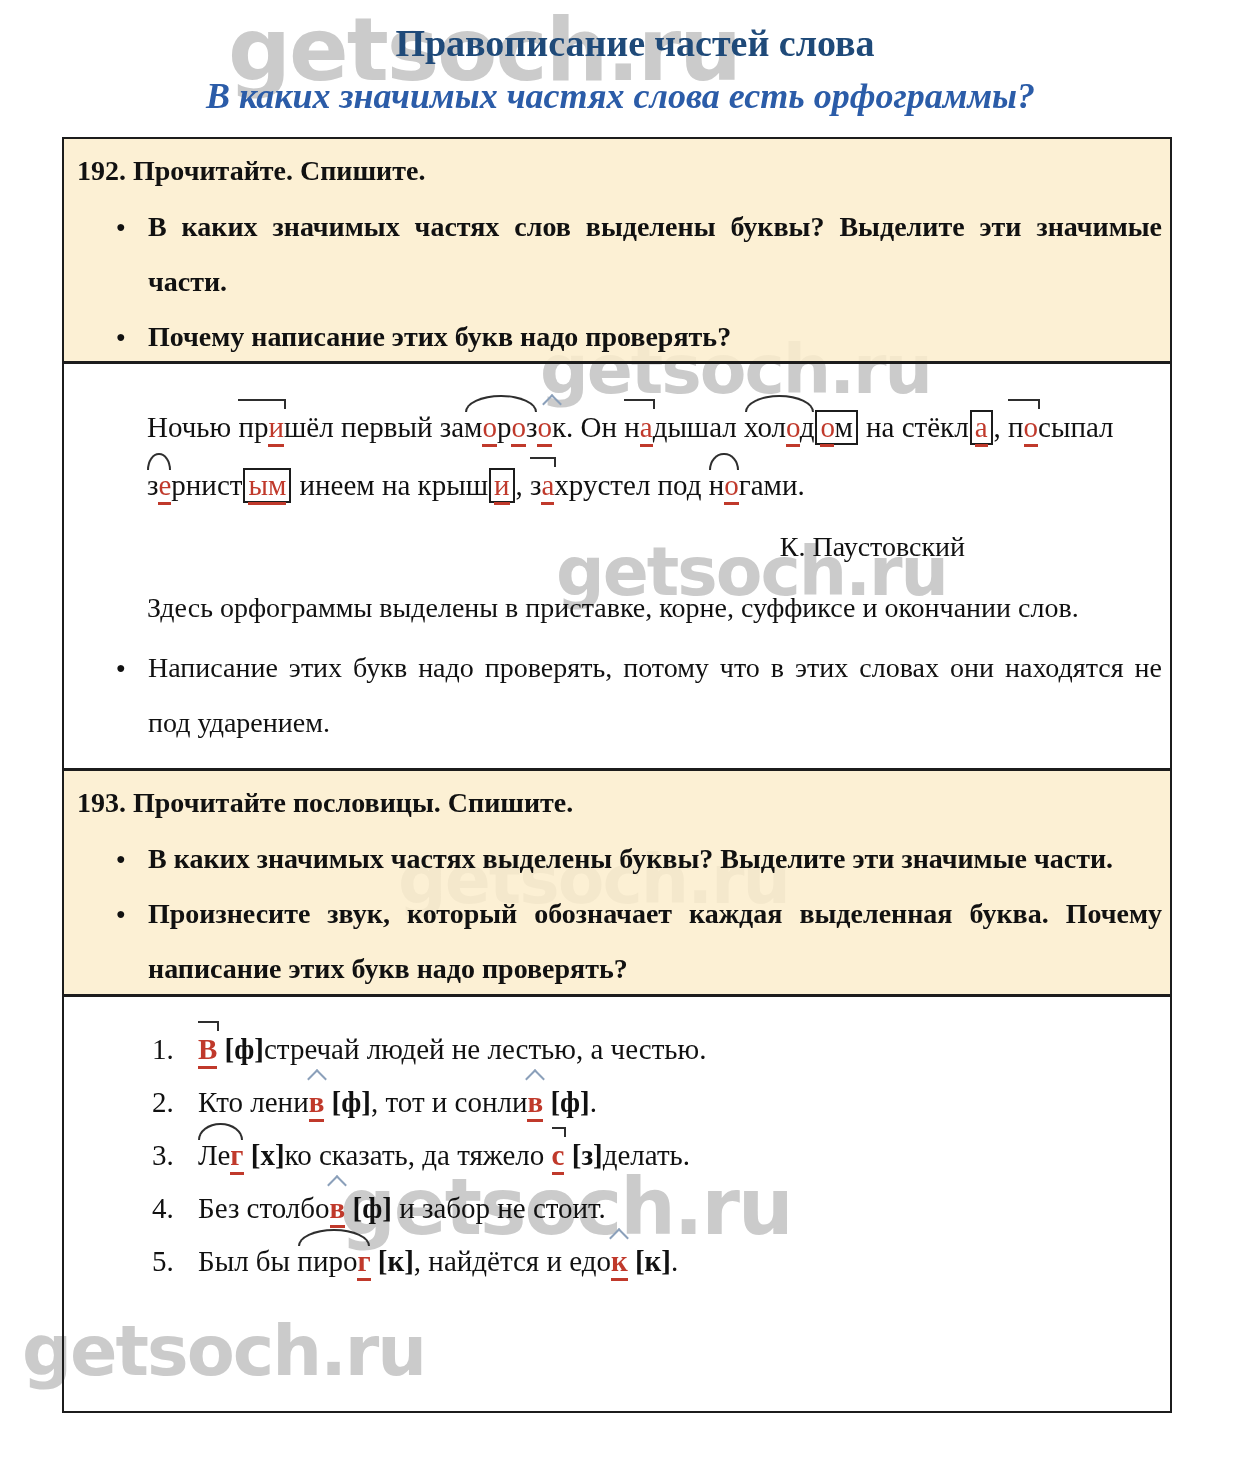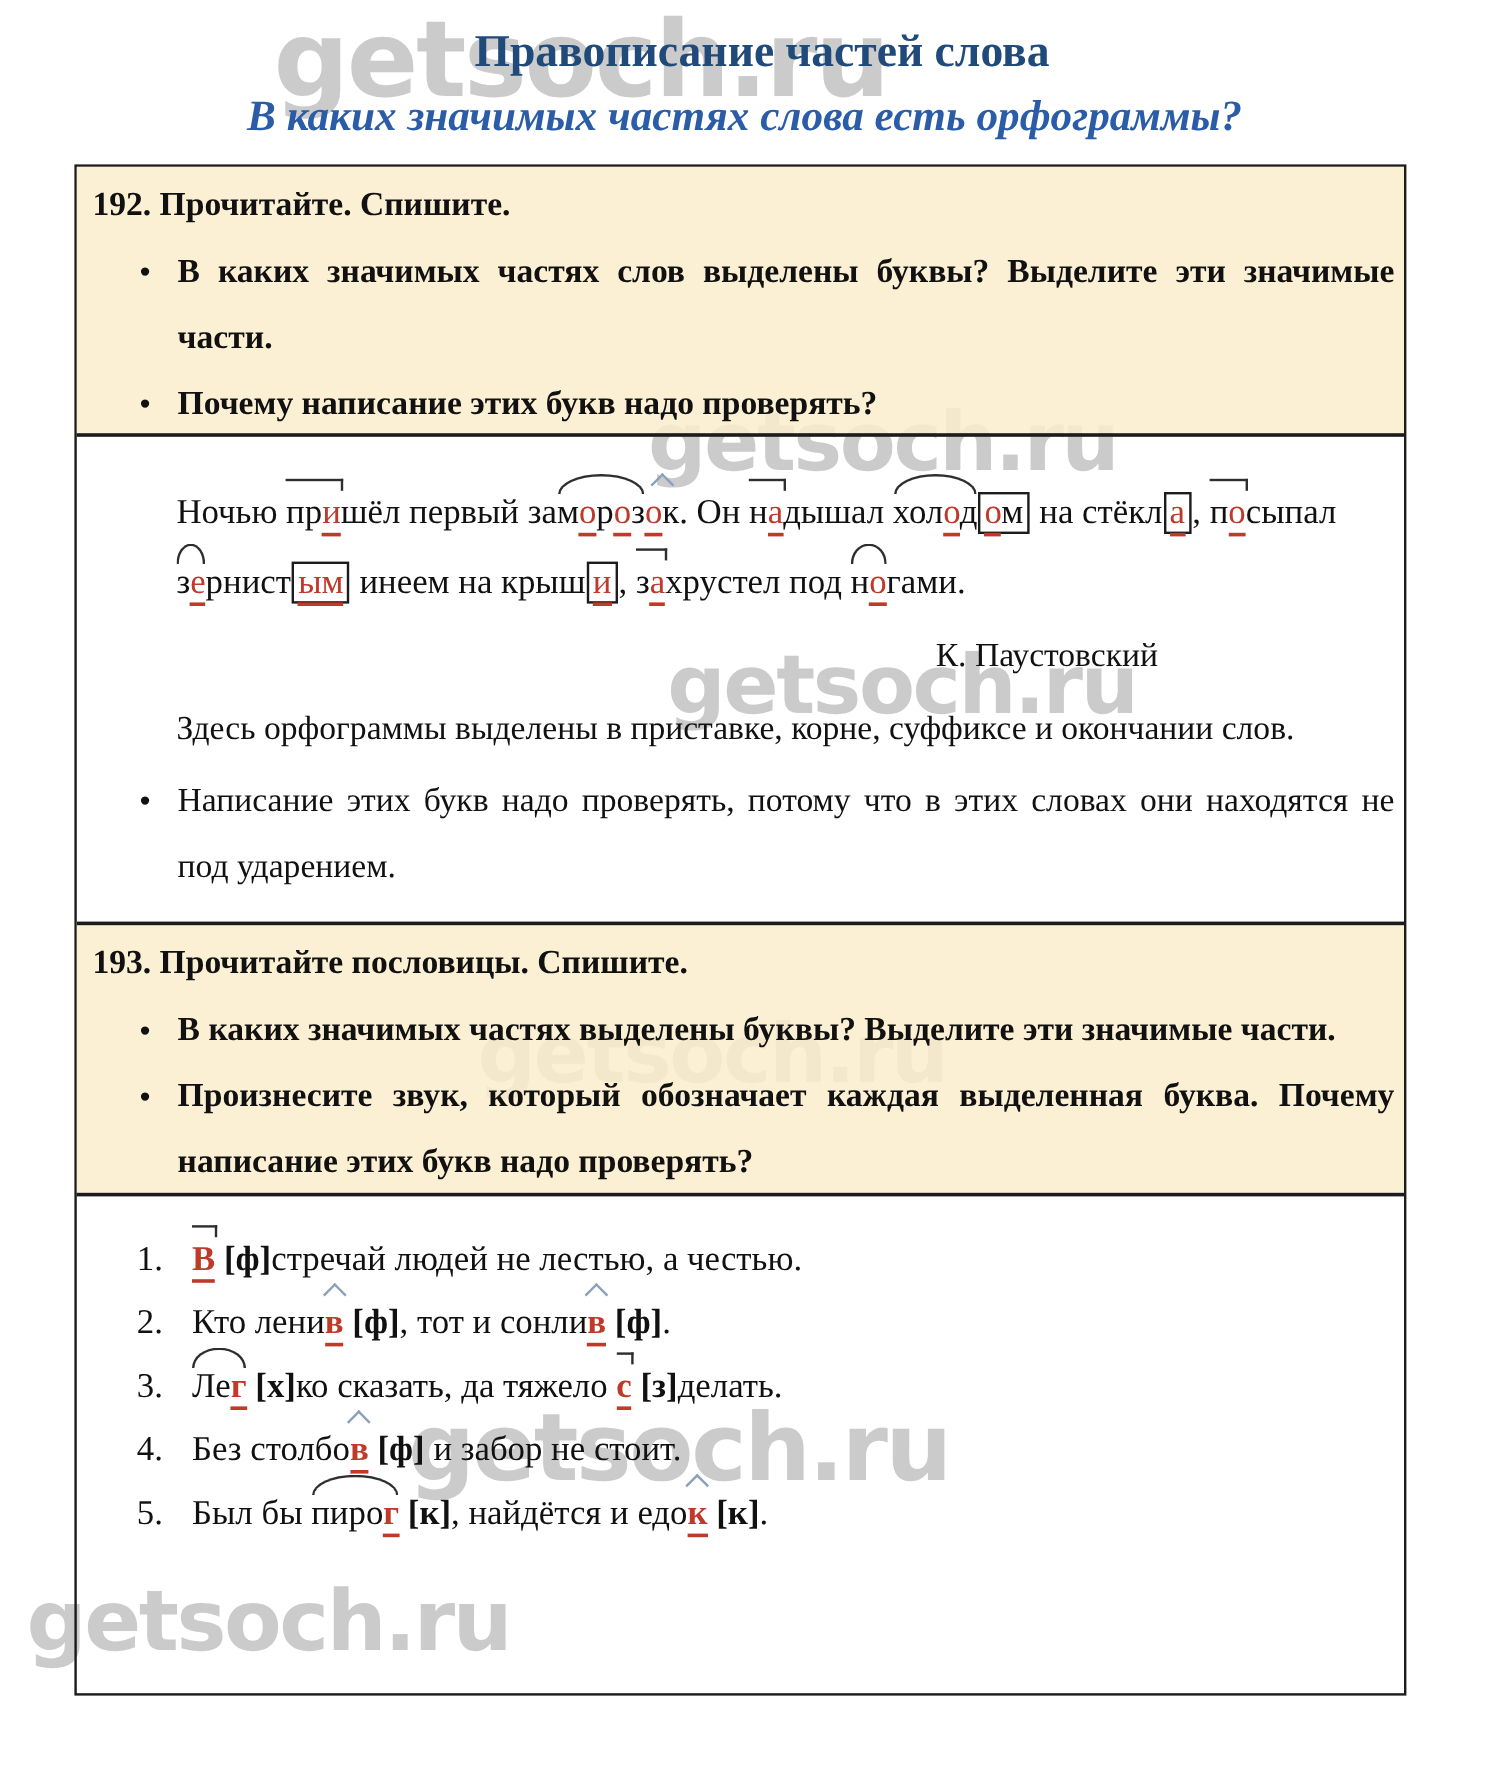--- a/index.html
+++ b/index.html
@@ -64,21 +64,21 @@
     font-size:16px;line-height:55px;
   }
   
   .dict{padding:34px 20px 0 83px;font-size:29px;line-height:58px;font-family:Liberation Serif, serif;}
   .dict-line{white-space:nowrap;}
   .author{font-size:28px;line-height:50px;margin-top:8px;text-align:right;padding-right:205px;}
   .note{font-size:28px;line-height:52px;margin-top:10px;padding:0 14px 0 83px;}
   .white ul.bullets{margin-top:6px;}
   .white ul.bullets li{font-weight:normal;}
   
-  ol.proverbs{list-style:none;margin:26px 0 0;padding:0 0 0 50px;}
+  ol.proverbs{list-style:none;margin:26px 0 0;padding:0 0 0 88px;}
   ol.proverbs li{font-size:29px;line-height:53px;}
   .pnum{display:inline-block;width:46px;}
   
   .rl{color:#c0392b;border-bottom:3px solid #c0392b;padding-bottom:1px;}
   .bld{font-weight:bold;}
   .bx{
     display:inline-block;
     border:2px solid #1c1c1c;
     padding:0 3px 1px 3px;margin:0 1px;
     line-height:1.05;

